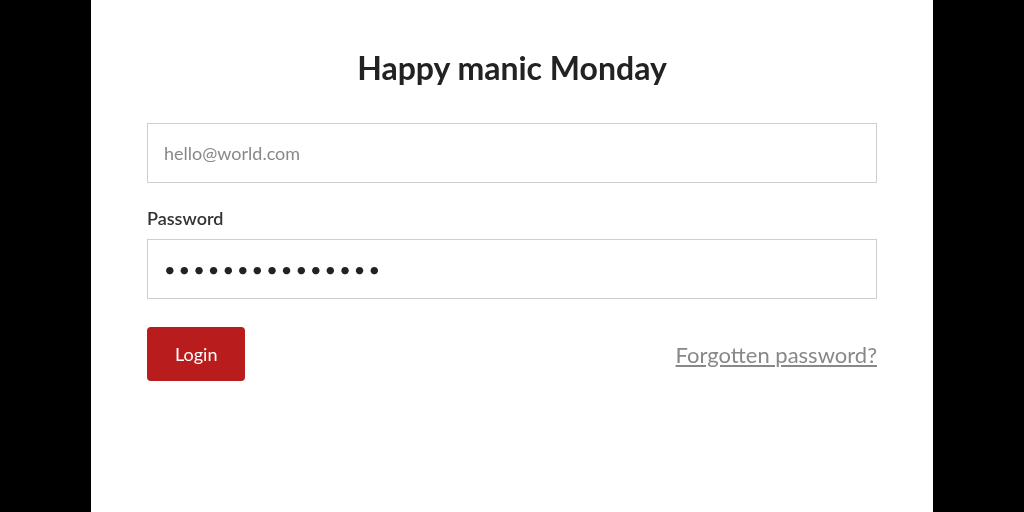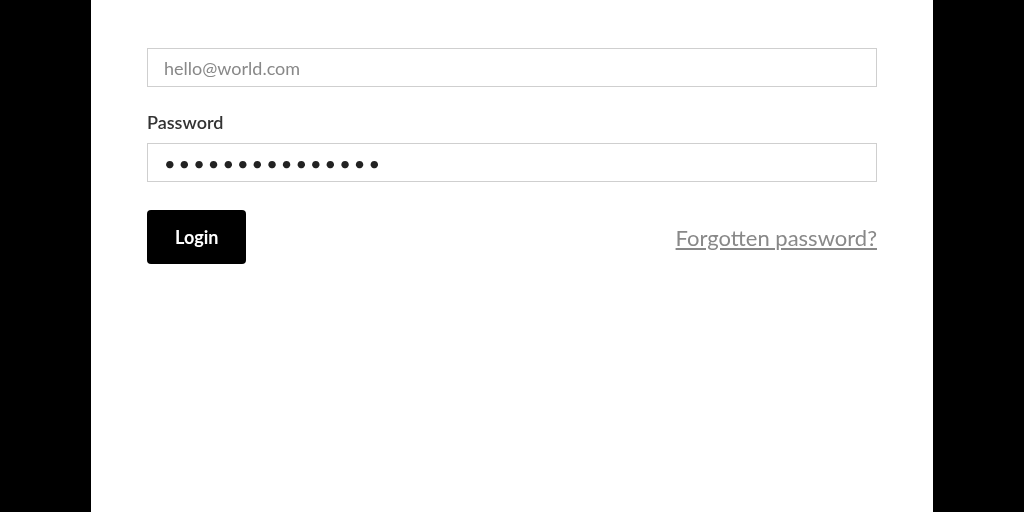--- a/index.html
+++ b/index.html
@@ -34,21 +34,21 @@
     }
     .label {
       font-size: 18px;
       font-weight: 600;
       color: #333;
       margin-bottom: 10px;
       display: block;
     }
     .input {
       width: 100%;
-      height: 39px;
+      height: 60px;
       border: 1px solid #cfcfcf;
       padding: 0 16px;
       font-size: 18px;
       color: #888;
       background: #fff;
       outline: none;
       font-family: inherit;
     }
     .input::placeholder {
       color: #9a9a9a;
@@ -59,41 +59,42 @@
       font-size: 20px;
       color: #222;
     }
     .actions {
       display: flex;
       justify-content: space-between;
       align-items: center;
       margin-top: 28px;
     }
     .login-btn {
-      background: #000000;
+      background: #b91c1c;
       color: #fff;
       border: none;
       font-size: 18px;
-      font-weight: 700;
+      font-weight: 400;
       padding: 16px 28px;
       border-radius: 4px;
       cursor: pointer;
       font-family: inherit;
     }
     .forgot {
       color: #888;
       font-size: 22px;
       text-decoration: underline;
       cursor: pointer;
     }
   </style>
 </head>
 <body>
 
 <div class="card">
+  <h1 class="title">Happy manic Monday</h1>
 
   <div class="field">
     <input type="text" class="input" value="hello@world.com" style="">
   </div>
 
   <div class="field">
     <label class="label">Password</label>
     <input type="password" class="input password-input" value="•••••••••••••••" style="">
   </div>
 

